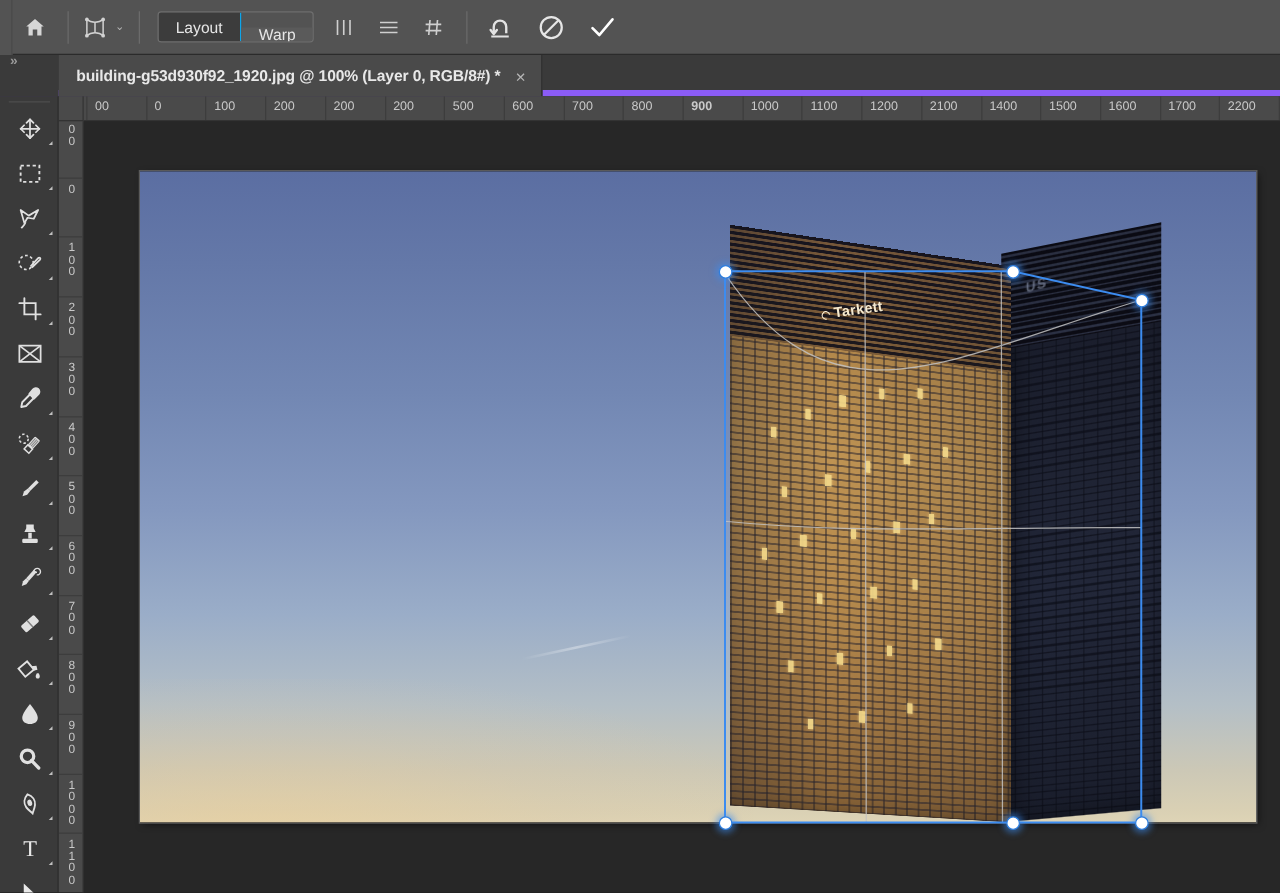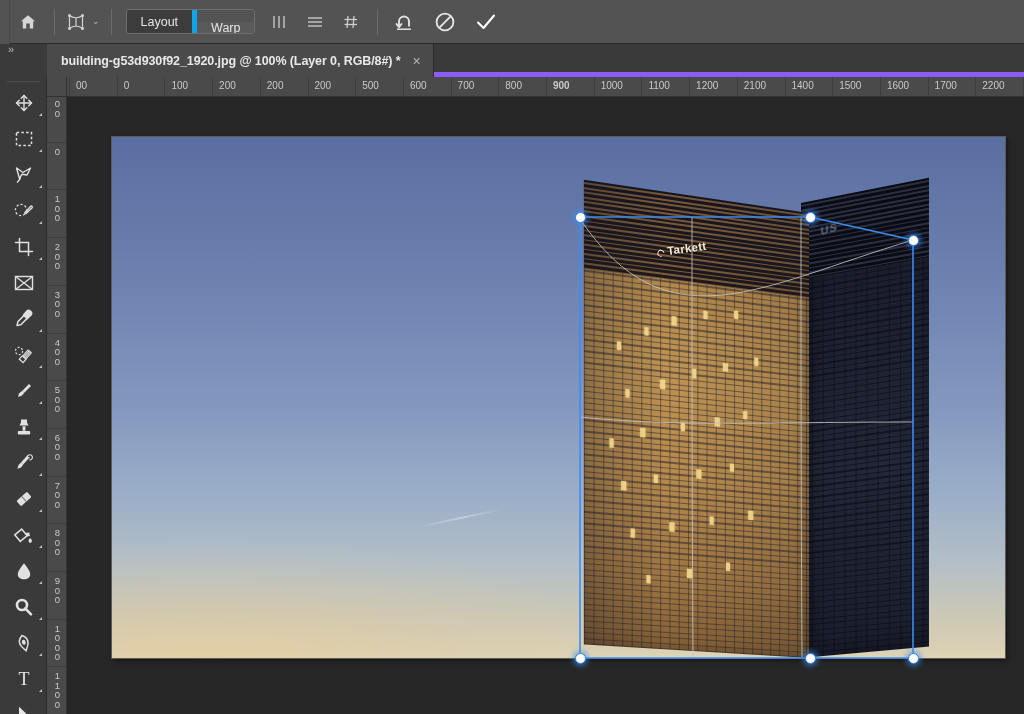--- a/index.html
+++ b/index.html
@@ -44,21 +44,21 @@
   }
 
   .seg-group {
     display: flex; border: 1px solid #6e6e6e; border-radius: 3px;
     overflow: hidden; height: 25px; margin: 0 6px;
   }
   .seg {
     display: flex; align-items: center; justify-content: center;
     padding: 0 14px; font-size: 12.5px; color: #e6e6e6;
     background: #5a5a5a; cursor: pointer;
-    border-right: 5px solid #0ea5e9;
+    border-right: 1px solid #0ea5e9;
   }
   .seg:last-child { border-right: none; margin-top: 12px; }
   .seg.active { background: #3c3c3c; }
 
   
   .tab-bar {
     position: absolute; left: 0; top: 44px; width: 1024px; height: 33px;
     background: #3a3a3a;
     border-bottom: 5px solid #8b5cf6;
   }

